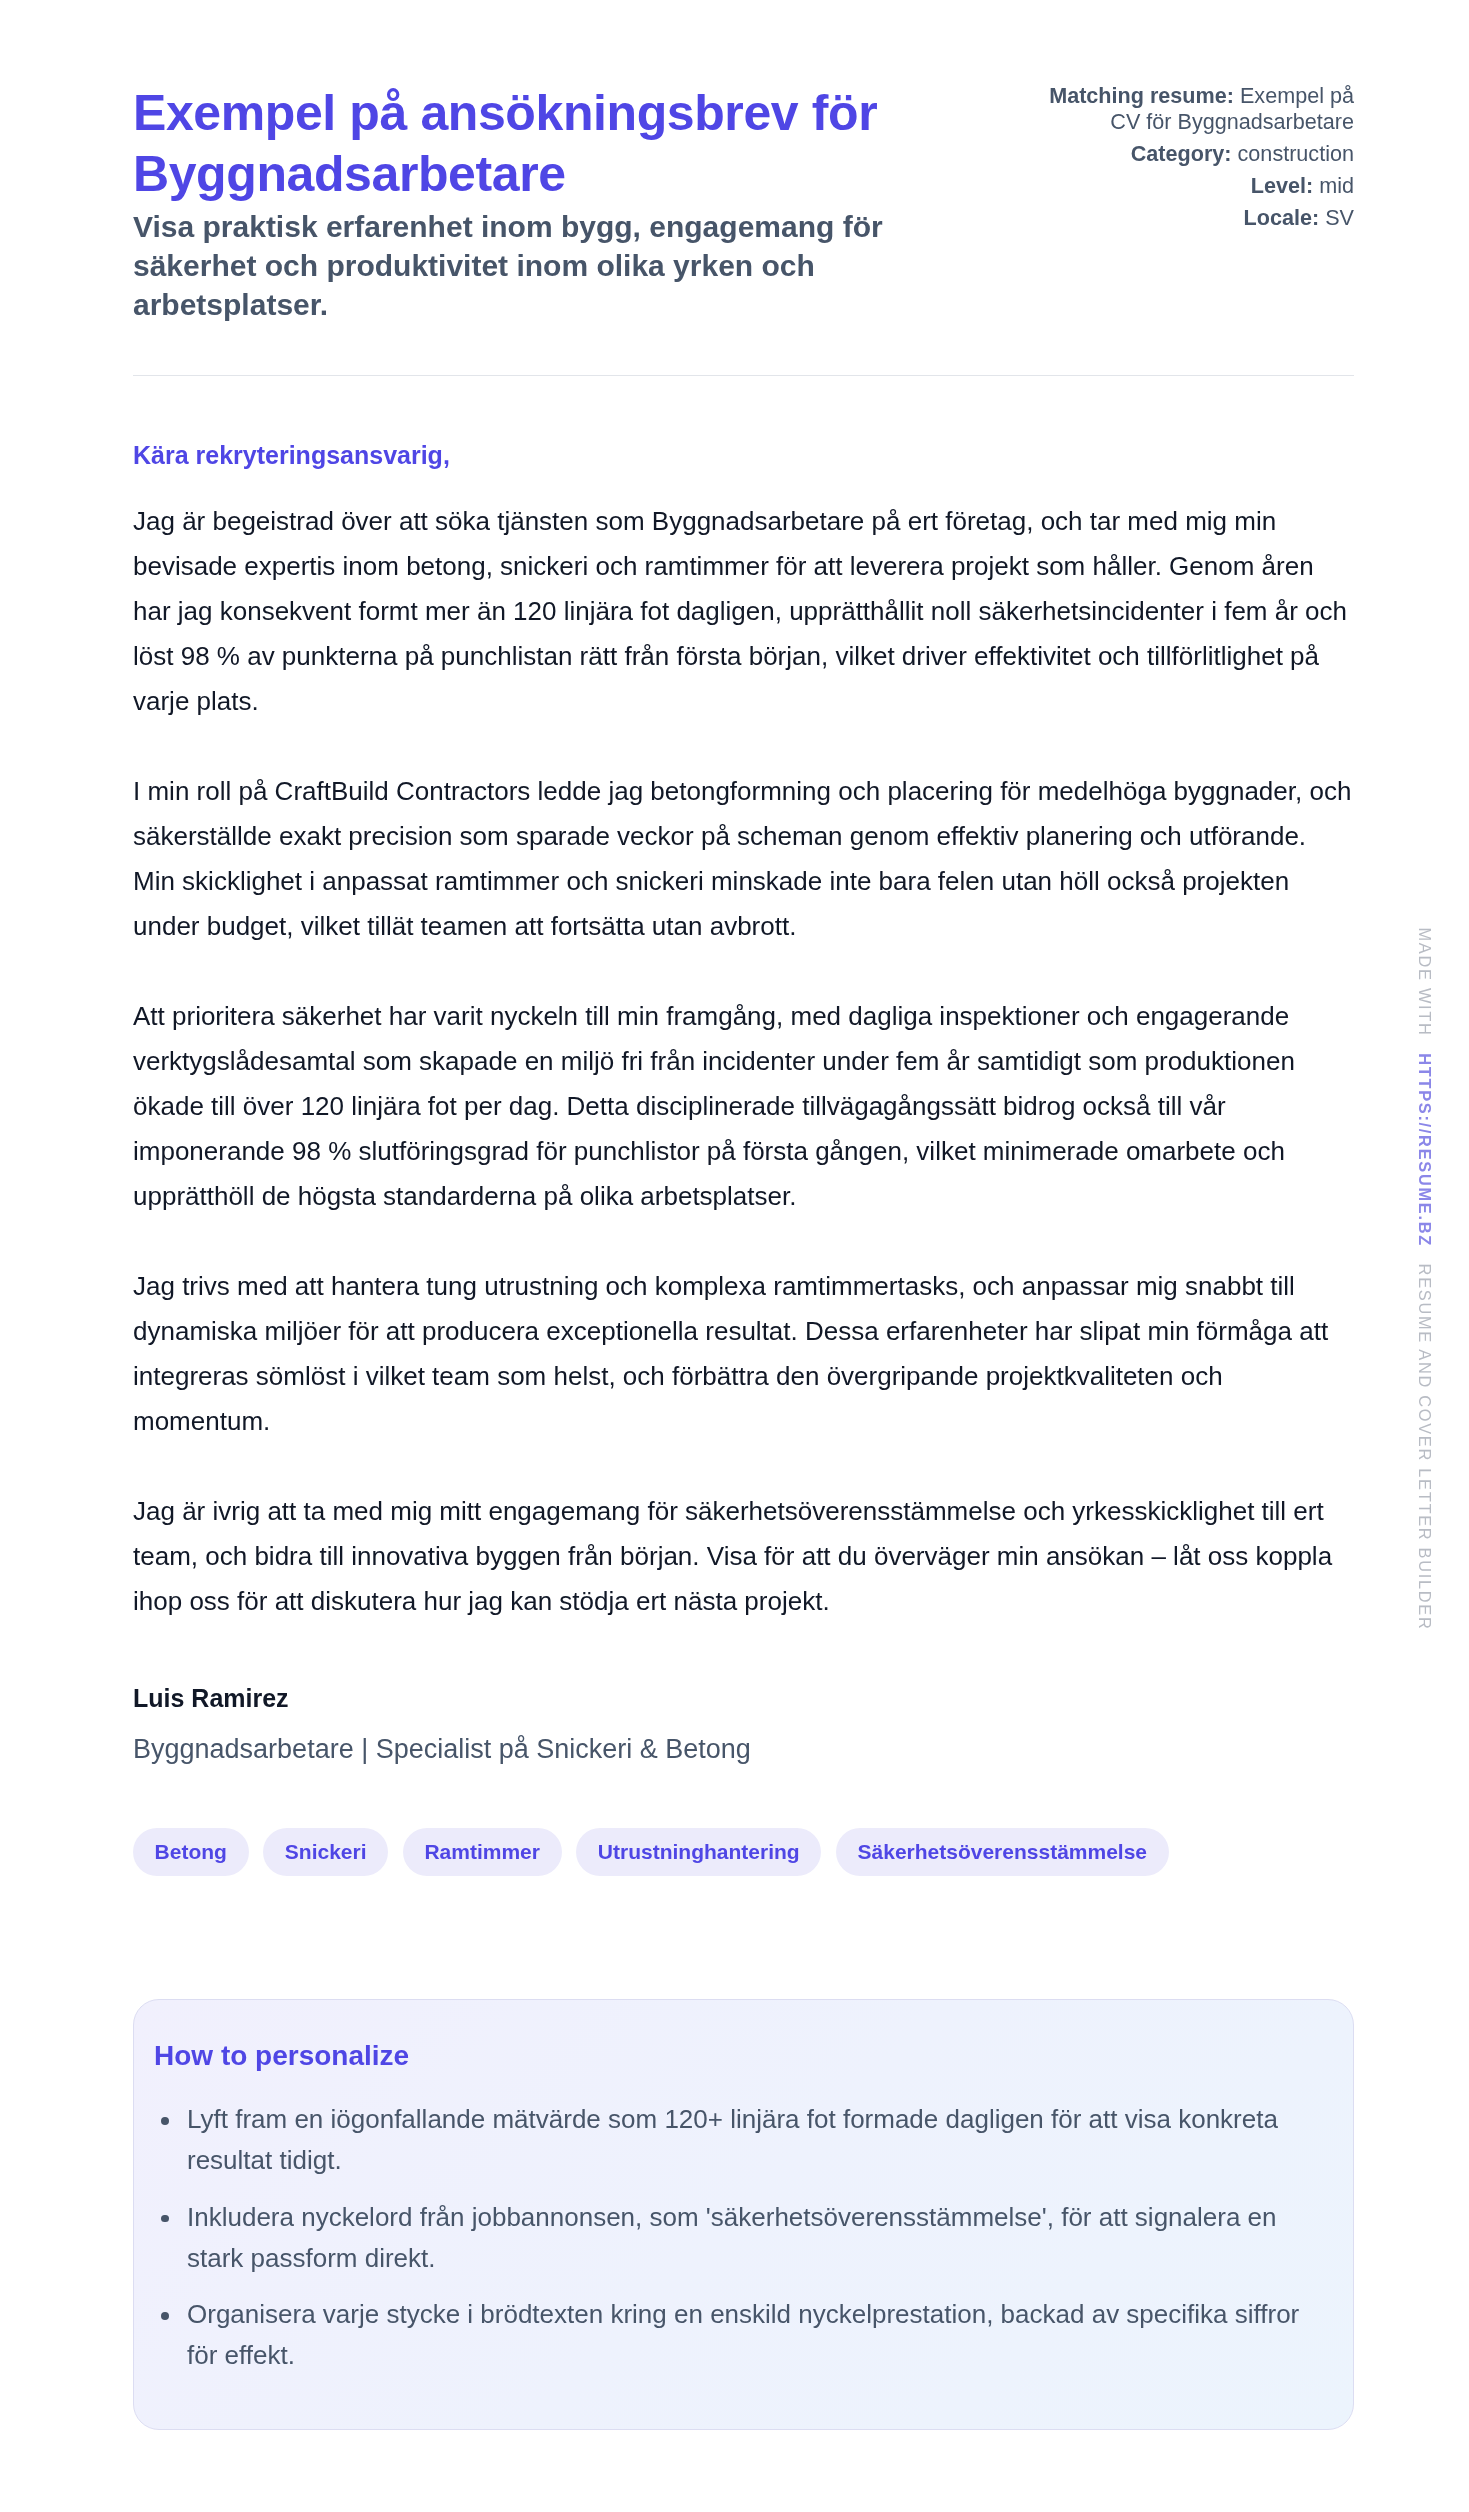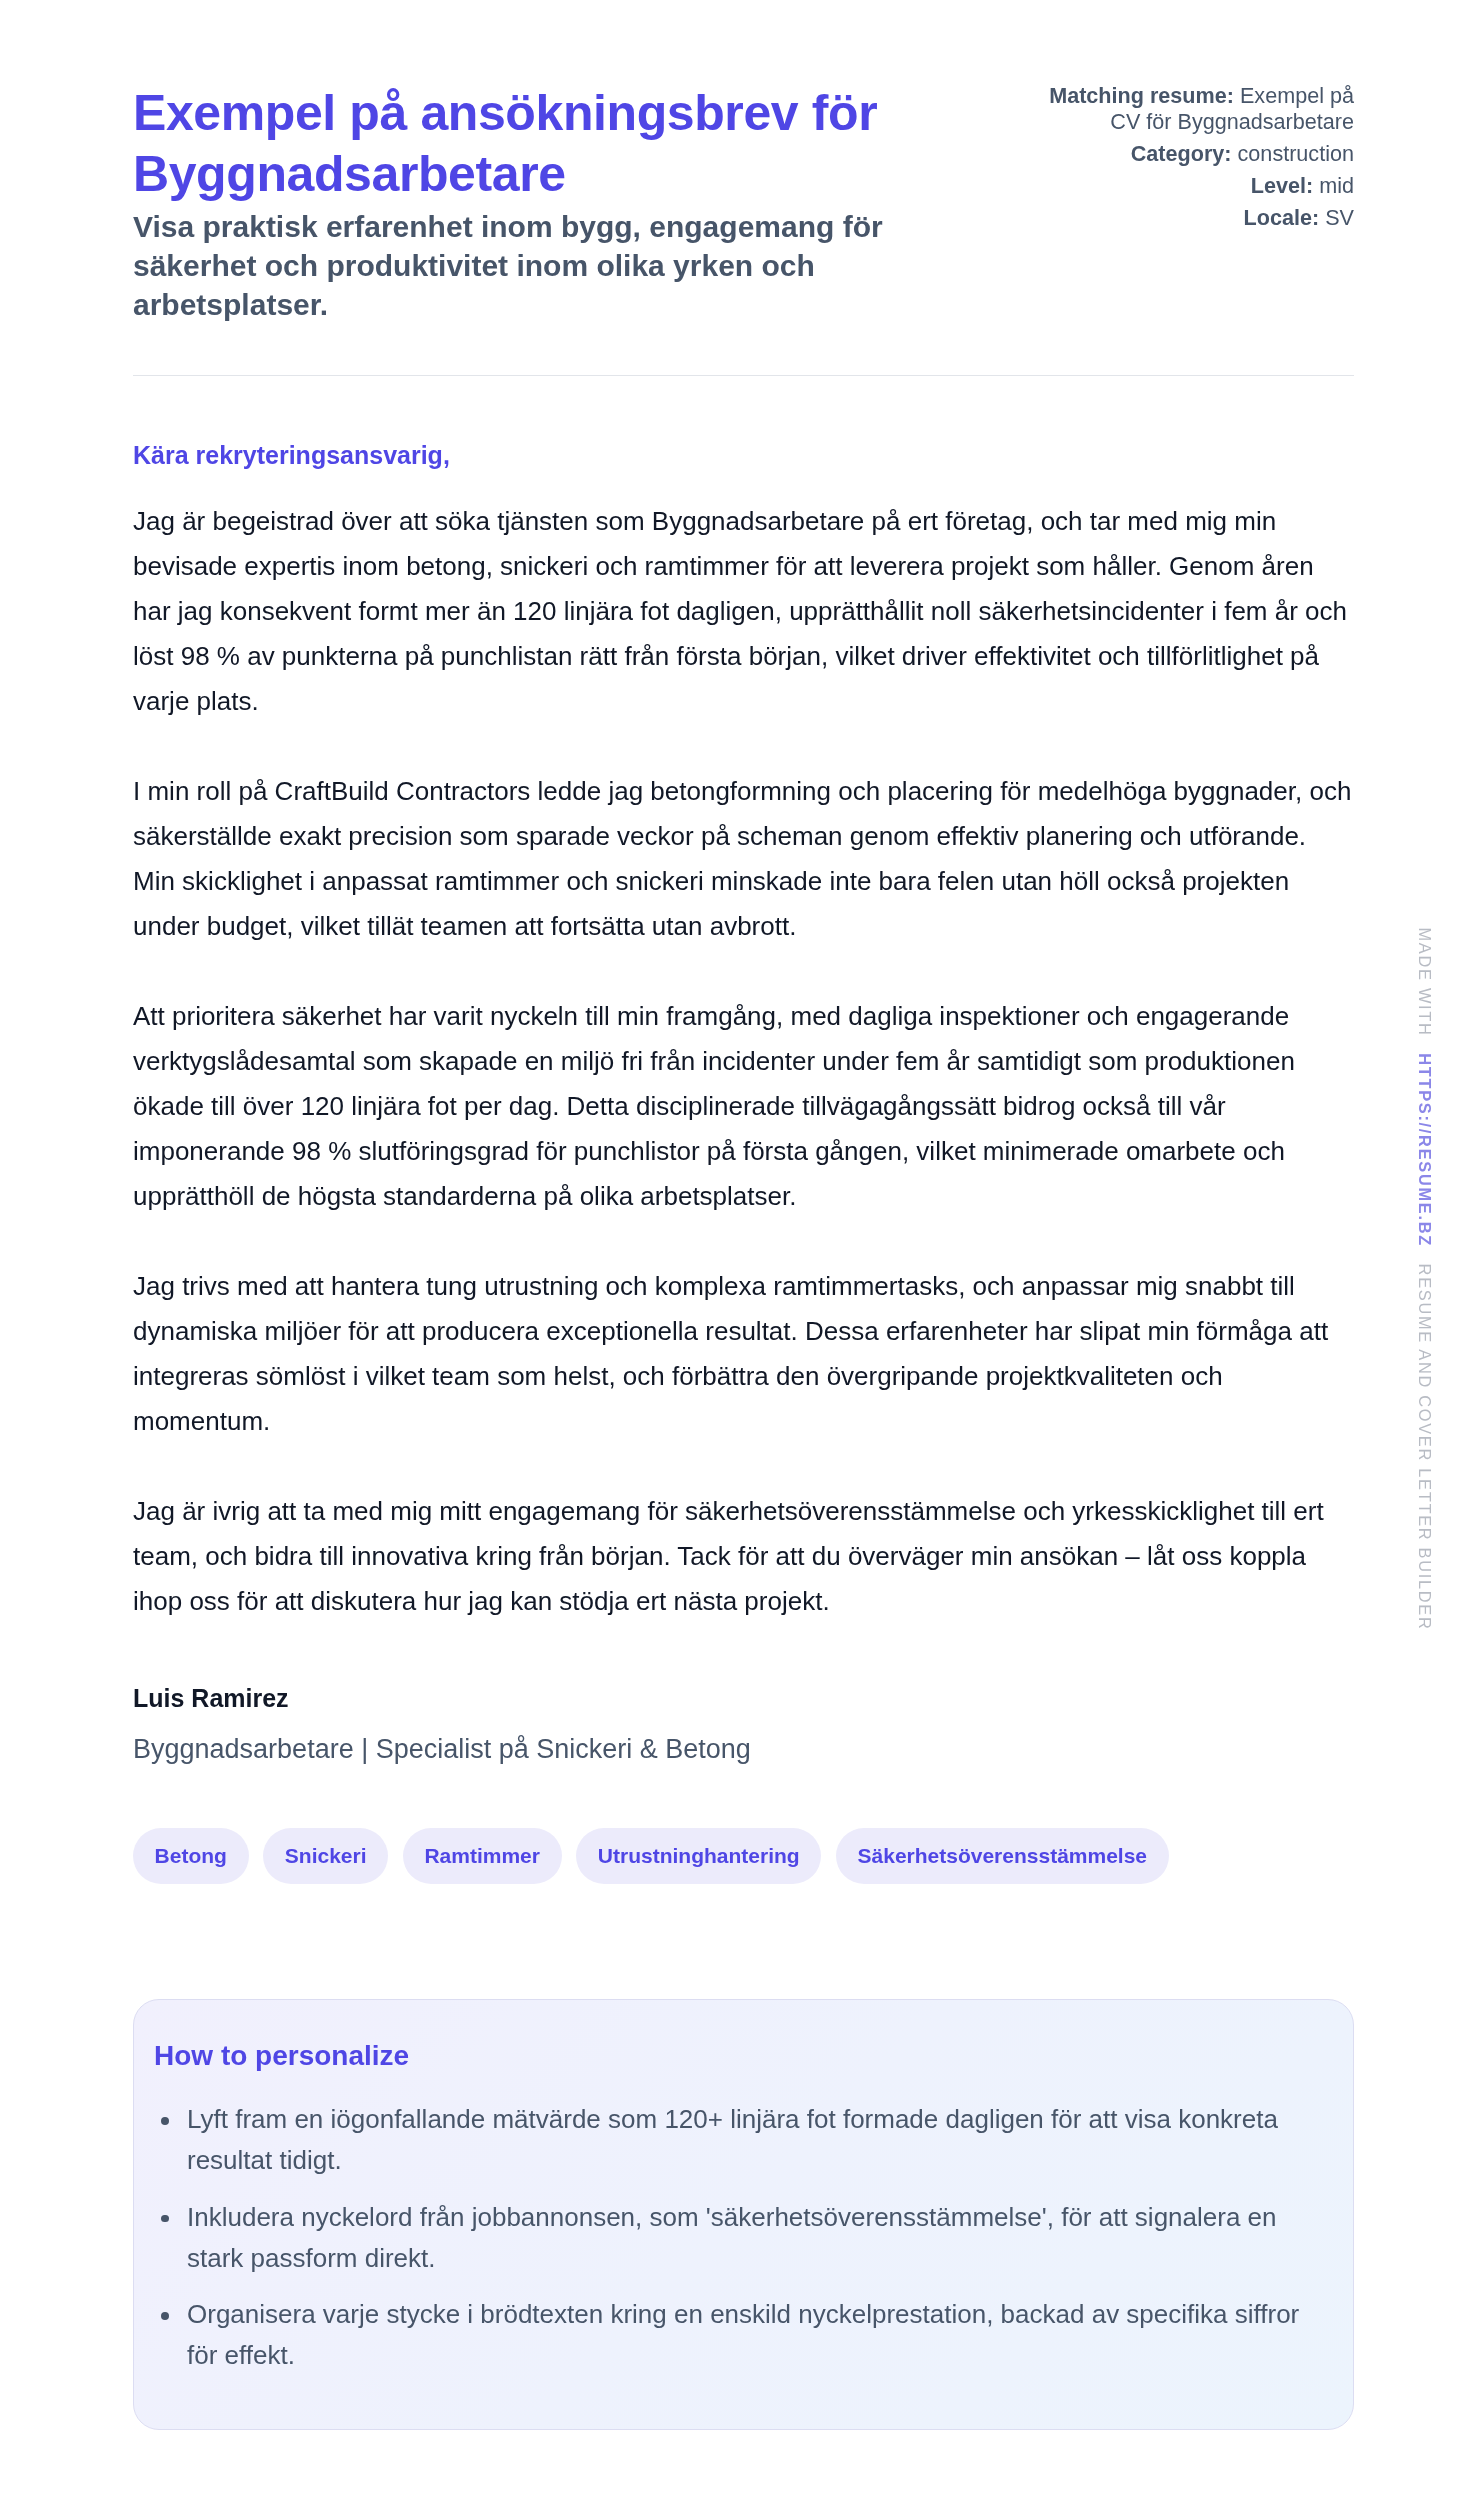--- a/index.html
+++ b/index.html
@@ -88,21 +88,21 @@
     
     .tags {
       margin-top: 61px;
       display: flex;
       flex-wrap: wrap;
       gap: 14.7px;
     }
     .tag {
       display: inline-flex;
       align-items: center;
-      height: 56px;
+      height: 48px;
       padding: 0 21.6px;
       border-radius: 28.5px;
       background: #ecebfb;
       color: #4f46e5;
       font-size: 21px;
       font-weight: 700;
       cursor: pointer;
     }
 
     
@@ -194,21 +194,21 @@
     </div>
   </header>
 
   <section>
     <p class="greeting">Kära rekryteringsansvarig,</p>
     <div class="body-paras">
       <p class="para">Jag är begeistrad över att söka tjänsten som Byggnadsarbetare på ert företag, och tar med mig min bevisade expertis inom betong, snickeri och ramtimmer för att leverera projekt som håller. Genom åren har jag konsekvent formt mer än 120 linjära fot dagligen, upprätthållit noll säkerhetsincidenter i fem år och löst 98 % av punkterna på punchlistan rätt från första början, vilket driver effektivitet och tillförlitlighet på varje plats.</p>
       <p class="para">I min roll på CraftBuild Contractors ledde jag betongformning och placering för medelhöga byggnader, och säkerställde exakt precision som sparade veckor på scheman genom effektiv planering och utförande. Min skicklighet i anpassat ramtimmer och snickeri minskade inte bara felen utan höll också projekten under budget, vilket tillät teamen att fortsätta utan avbrott.</p>
       <p class="para">Att prioritera säkerhet har varit nyckeln till min framgång, med dagliga inspektioner och engagerande verktygslådesamtal som skapade en miljö fri från incidenter under fem år samtidigt som produktionen ökade till över 120 linjära fot per dag. Detta disciplinerade tillvägagångssätt bidrog också till vår imponerande 98 % slutföringsgrad för punchlistor på första gången, vilket minimerade omarbete och upprätthöll de högsta standarderna på olika arbetsplatser.</p>
       <p class="para">Jag trivs med att hantera tung utrustning och komplexa ramtimmertasks, och anpassar mig snabbt till dynamiska miljöer för att producera exceptionella resultat. Dessa erfarenheter har slipat min förmåga att integreras sömlöst i vilket team som helst, och förbättra den övergripande projektkvaliteten och momentum.</p>
-      <p class="para">Jag är ivrig att ta med mig mitt engagemang för säkerhetsöverensstämmelse och yrkesskicklighet till ert team, och bidra till innovativa kring från början. Tack för att du överväger min ansökan – låt oss koppla ihop oss för att diskutera hur jag kan stödja ert nästa projekt.</p>
+      <p class="para">Jag är ivrig att ta med mig mitt engagemang för säkerhetsöverensstämmelse och yrkesskicklighet till ert team, och bidra till innovativa byggen från början. Visa för att du överväger min ansökan – låt oss koppla ihop oss för att diskutera hur jag kan stödja ert nästa projekt.</p>
     </div>
 
     <div class="signature">
       <div class="sig-name">Luis Ramirez</div>
       <div class="sig-role">Byggnadsarbetare | Specialist på Snickeri &amp; Betong</div>
     </div>
 
     <div class="tags">
       <span class="tag">Betong</span>
       <span class="tag">Snickeri</span>

